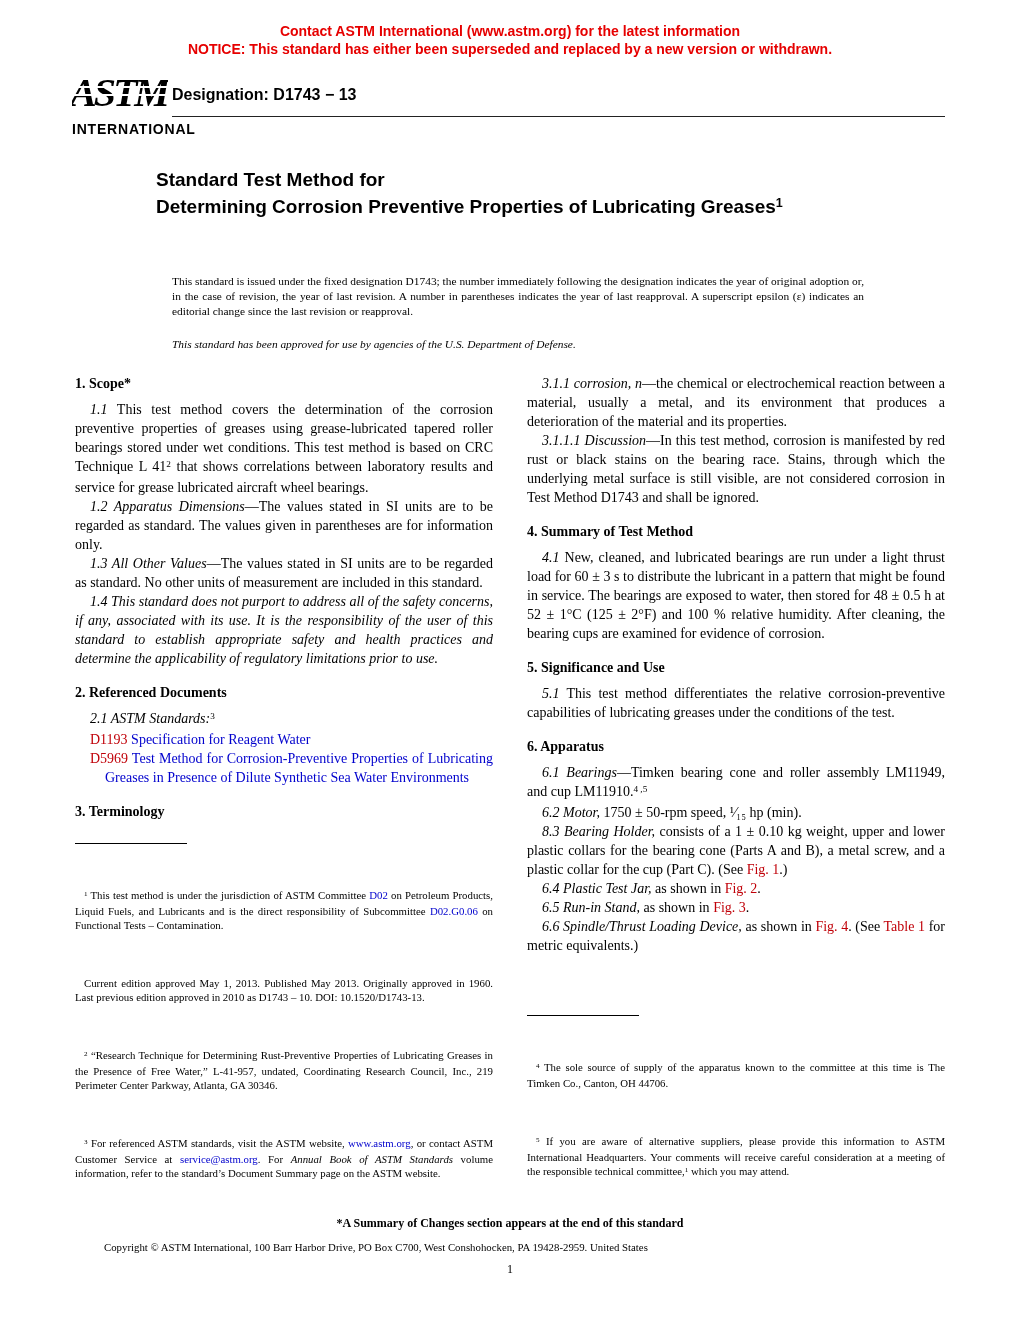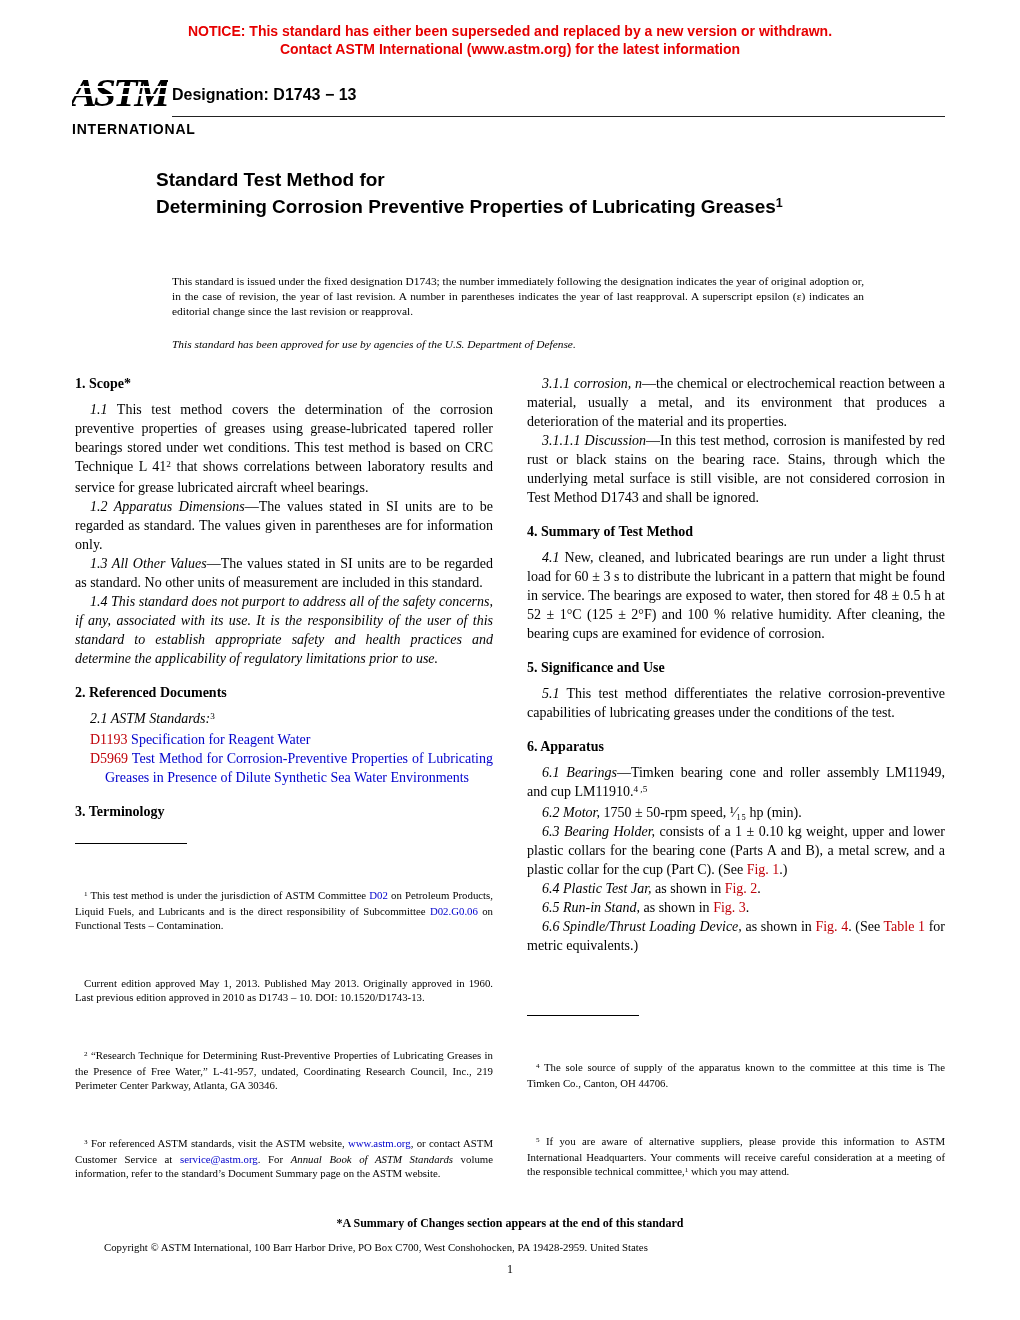--- a/index.html
+++ b/index.html
@@ -57,22 +57,22 @@
   }
   .footer-copyright { position:absolute; top:1241px; left:75px; font-size:10.8px;margin-left:29px; }
   .footer-page { position:absolute; top:1262px; left:0; width:100%; text-align:center; font-size:12px; }
 </style>
 </head>
 <body>
 
 <div class="page">
 
   <div class="notice">
+    <div>Contact ASTM International (www.astm.org) for the latest information</div>
     <div>NOTICE: This standard has either been superseded and replaced by a new version or withdrawn.</div>
-    <div>Contact ASTM International (www.astm.org) for the latest information</div>
   </div>
 
   <div class="logo">
     <svg width="96" height="48" viewBox="0 0 96 48">
       <text x="-2" y="38" font-family="Liberation Serif, serif" font-weight="bold" font-style="italic" font-size="40" letter-spacing="-3" fill="#000">ASTM</text>
       <rect x="0" y="10" width="96" height="2" fill="#fff"></rect>
       <rect x="0" y="18" width="96" height="2" fill="#fff"></rect>
       <rect x="0" y="26" width="96" height="2" fill="#fff"></rect>
     </svg>
     <div class="logo-sub">INTERNATIONAL</div>
@@ -117,21 +117,21 @@
       <div class="col-content">
           <p class="para"><span class="seg-i">3.1.1 corrosion, n</span><span>—the chemical or electrochemical reaction between a material, usually a metal, and its environment that produces a deterioration of the material and its properties.</span></p>
           <p class="para"><span class="seg-i">3.1.1.1 Discussion</span><span>—In this test method, corrosion is manifested by red rust or black stains on the bearing race. Stains, through which the underlying metal surface is still visible, are not considered corrosion in Test Method D1743 and shall be ignored.</span></p>
           <h2 class="sec-heading"><span>4. Summary of Test Method</span></h2>
           <p class="para"><span class="seg-i">4.1</span><span> New, cleaned, and lubricated bearings are run under a light thrust load for 60 ± 3 s to distribute the lubricant in a pattern that might be found in service. The bearings are exposed to water, then stored for 48 ± 0.5 h at 52 ± 1°C (125 ± 2°F) and 100 % relative humidity. After cleaning, the bearing cups are examined for evidence of corrosion.</span></p>
           <h2 class="sec-heading"><span>5. Significance and Use</span></h2>
           <p class="para"><span class="seg-i">5.1</span><span> This test method differentiates the relative corrosion-preventive capabilities of lubricating greases under the conditions of the test.</span></p>
           <h2 class="sec-heading"><span>6. Apparatus</span></h2>
           <p class="para"><span class="seg-i">6.1 Bearings</span><span>—Timken bearing cone and roller assembly LM11949, and cup LM11910.</span><span class="seg-sup">4 ,5</span></p>
           <p class="para"><span class="seg-i">6.2 Motor,</span><span> 1750 ± 50-rpm speed, ¹⁄₁₅ hp (min).</span></p>
-          <p class="para"><span class="seg-i">6.3 Bearing Holder,</span><span> consists of a 1 ± 0.10 kg weight, upper and lower plastic collars for the bearing cone (Parts A and B), a metal screw, and a plastic collar for the cup (Part C). (See </span><span class="seg-link-red">Fig. 1</span><span>.)</span></p>
+          <p class="para"><span class="seg-i">8.3 Bearing Holder,</span><span> consists of a 1 ± 0.10 kg weight, upper and lower plastic collars for the bearing cone (Parts A and B), a metal screw, and a plastic collar for the cup (Part C). (See </span><span class="seg-link-red">Fig. 1</span><span>.)</span></p>
           <p class="para"><span class="seg-i">6.4 Plastic Test Jar,</span><span> as shown in </span><span class="seg-link-red">Fig. 2</span><span>.</span></p>
           <p class="para"><span class="seg-i">6.5 Run-in Stand,</span><span> as shown in </span><span class="seg-link-red">Fig. 3</span><span>.</span></p>
           <p class="para"><span class="seg-i">6.6 Spindle/Thrust Loading Device,</span><span> as shown in </span><span class="seg-link-red">Fig. 4</span><span>. (See </span><span class="seg-link-red">Table 1</span><span> for metric equivalents.)</span></p>
         </div>
       <div class="footnotes">
         <div class="fn-rule"></div>
         <div>
             <p class="footnote"><span class="seg-sup">4</span><span> The sole source of supply of the apparatus known to the committee at this time is The Timken Co., Canton, OH 44706.</span></p>
             <p class="footnote"><span class="seg-sup">5</span><span> If you are aware of alternative suppliers, please provide this information to ASTM International Headquarters. Your comments will receive careful consideration at a meeting of the responsible technical committee,</span><span class="seg-sup">1</span><span> which you may attend.</span></p>
           </div>

